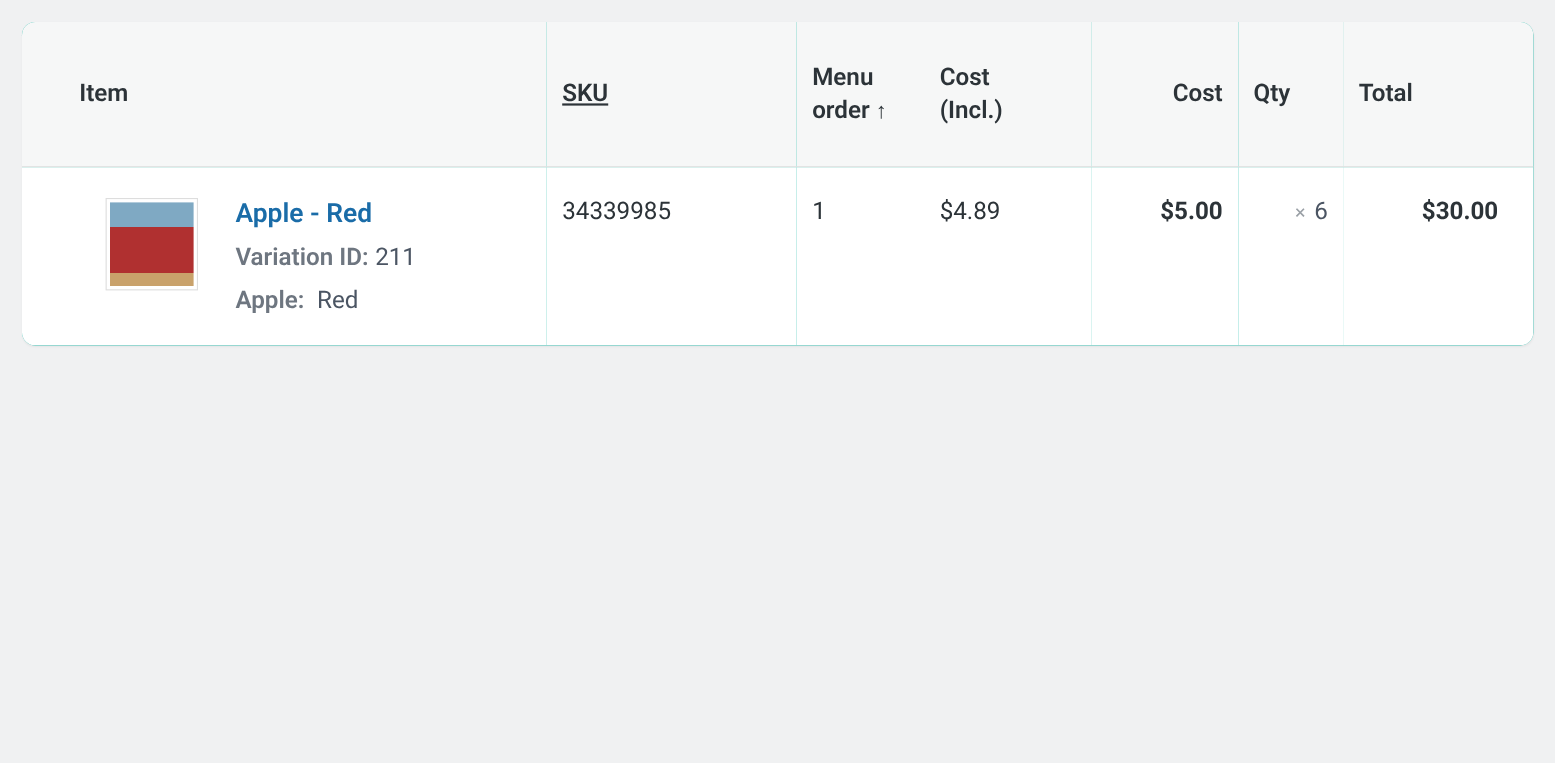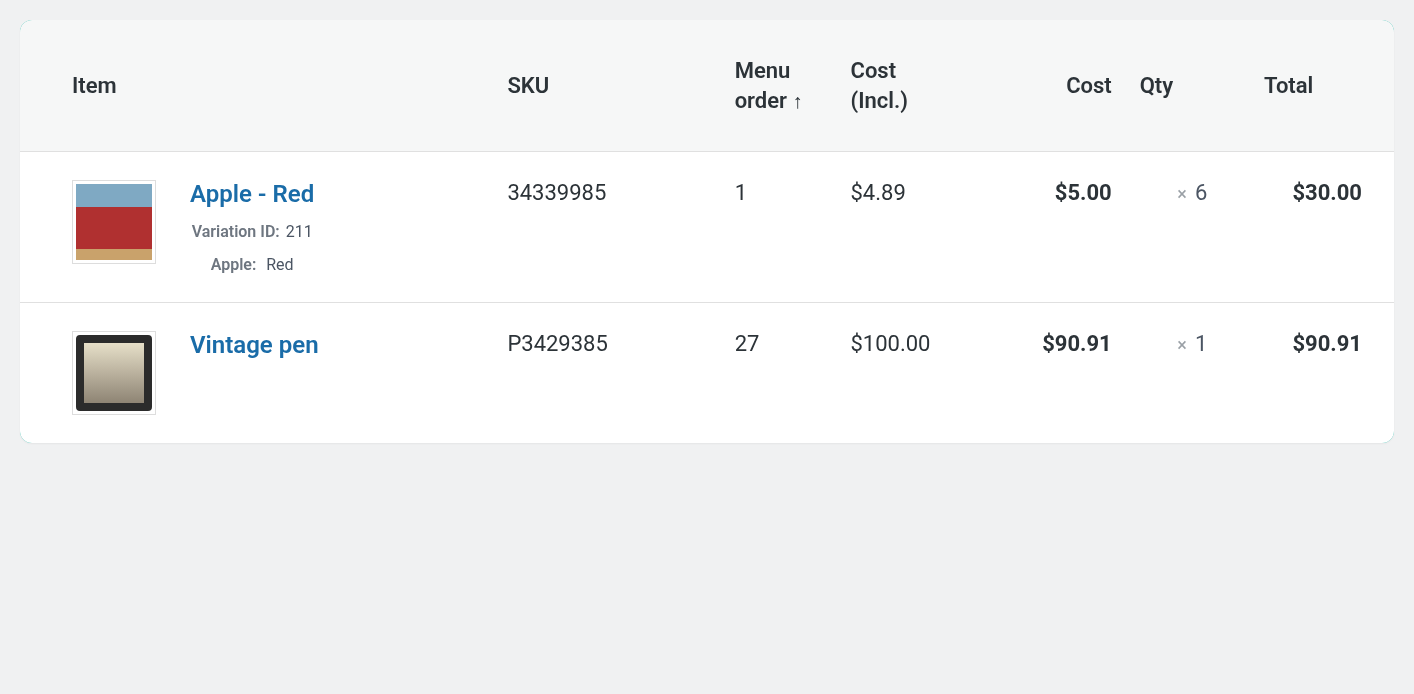--- a/index.html
+++ b/index.html
@@ -24,36 +24,37 @@
   thead th {
     text-align: left;
     font-weight: 600;
     font-size: 22px;
     color: #2c3338;
     padding: 36px 14px 36px 14px;
     vertical-align: middle;
     background: #f6f7f7;
   }
   thead th.col-item { padding-left: 52px; width: 500px; }
-  thead th.col-sku { width: 240px; }
+  thead th.col-sku { width: 240px; text-decoration: underline; }
   thead th.col-menu { width: 120px; line-height: 1.35; }
   thead th.col-costincl { width: 160px; line-height: 1.35; }
   thead th.col-cost { width: 140px; text-align: right; }
   thead th.col-qty { width: 100px; text-align: left; }
-  thead th.col-total { width: 180px; text-align: center; padding-right: 52px; }
+  thead th.col-total { width: 180px; text-align: left; padding-right: 52px; }
 
   tbody tr {
     background: #ffffff;
     border-top: 1px solid #e0e0e0;
   }
   tbody td {
     padding: 28px 14px;
     vertical-align: top;
     font-size: 22px;
     color: #2c3338;
+    margin-left: 24px;
   }
   td.cell-item {
     padding-left: 52px;
     display: flex;
     gap: 34px;
     align-items: flex-start;
   }
   .thumb {
     width: 84px;
     height: 84px;
@@ -74,21 +75,21 @@
   .thumb-pen { background: linear-gradient(#e6dfc8, #8e8474); border: 8px solid #2b2b2b; border-radius: 4px; }
   .thumb-lamp { background: linear-gradient(#e8e2d0 50%, #8fb3b3 50%); }
 
   .item-text { display: flex; flex-direction: column; gap: 14px; }
   .item-name {
     color: #1a6ca8;
     font-weight: 600;
     font-size: 24px;
     cursor: pointer;
   }
-  .meta-line { font-size: 16px; color: #2c3338; text-align: center; }
+  .meta-line { font-size: 22px; color: #2c3338; }
   .meta-label { font-weight: 600; color: #6e7680; margin-right: 6px; }
   .meta-value { color: #4b5563; }
 
   td.cell-cost, td.cell-total { text-align: right; font-weight: bold; }
   td.cell-qty { text-align: right; color: #4b5563; }
   td.cell-total { padding-right: 32px; }
   .qty-x { color: #9aa0a6; margin-right: 8px; font-size: 18px; }
   .sort-arrow { font-size: 20px; }
 </style>
 </head>
@@ -126,31 +127,15 @@
               <div class="meta-line"><span class="meta-label">Apple:</span> <span class="meta-value">Red</span></div>
             </div>
           </td>
           <td>34339985</td>
           <td>1</td>
           <td>$4.89</td>
           <td class="cell-cost">$5.00</td>
           <td class="cell-qty"><span class="qty-x">×</span><span>6</span></td>
           <td class="cell-total">$30.00</td>
         </tr>
-        <tr>
-          <td class="cell-item">
-            <div class="thumb">
-              <div class="thumb-inner thumb-pen"></div>
-            </div>
-            <div class="item-text">
-              <a class="item-name">Vintage pen</a>
-            </div>
-          </td>
-          <td>P3429385</td>
-          <td>27</td>
-          <td>$100.00</td>
-          <td class="cell-cost">$90.91</td>
-          <td class="cell-qty"><span class="qty-x">×</span><span>1</span></td>
-          <td class="cell-total">$90.91</td>
-        </tr>
       </tbody>
   </table>
 </div>
 
 </body></html>

